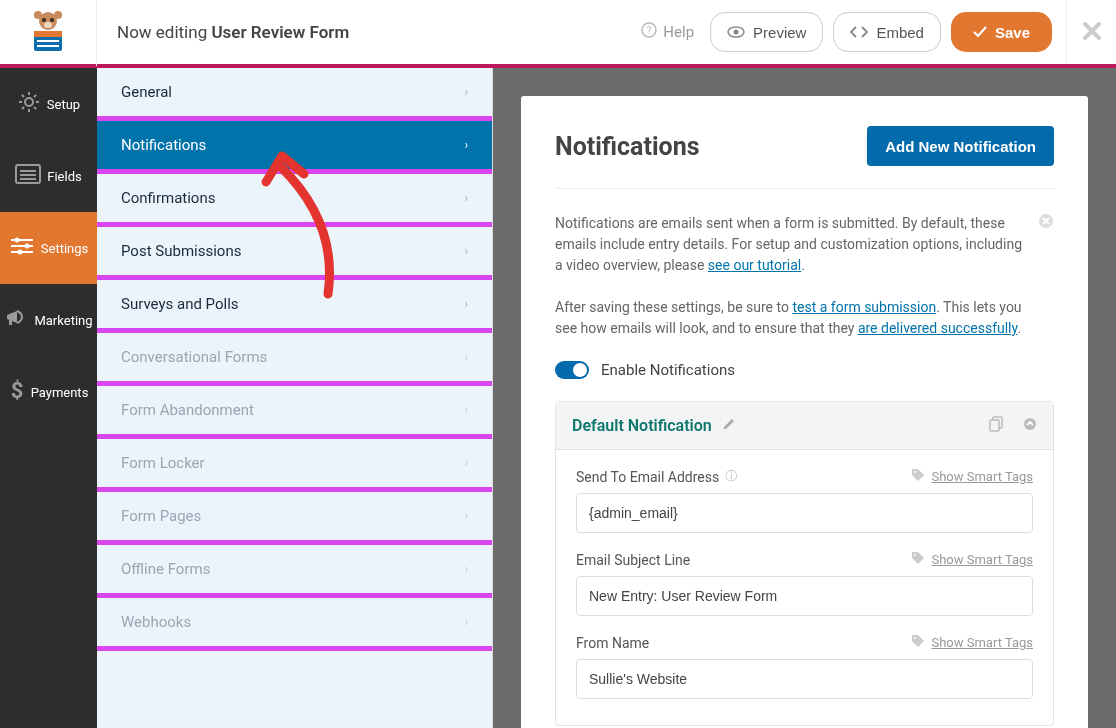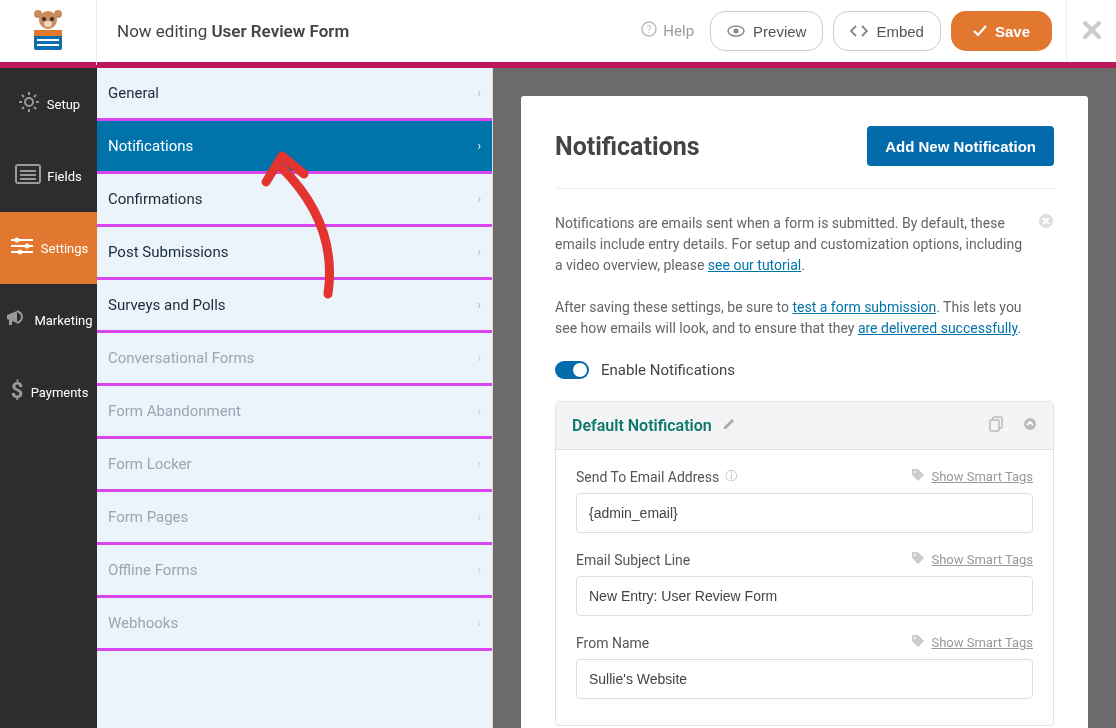--- a/index.html
+++ b/index.html
@@ -1,19 +1,19 @@
 <!DOCTYPE html>
 <html><head>
 <meta charset="utf-8">
 <style>
 * { box-sizing: border-box; margin: 0; padding: 0; }
 body { font-family: -apple-system, BlinkMacSystemFont, "Segoe UI", Roboto, Helvetica, Arial, sans-serif; font-size: 14px; color: #444; background: #fff; width: 1116px; height: 728px; overflow: hidden; position: relative; }
 
 
-.topbar { display: flex; align-items: center; height: 68px; border-bottom: 6px solid #be185d; }
+.topbar { display: flex; align-items: center; height: 68px; border-bottom: 4px solid #be185d; }
 .logo-box { width: 97px; height: 68px; display: flex; align-items: center; justify-content: center; border-right: 1px solid #eee; }
 .editing { flex: 1; padding-left: 20px; color: #444; font-size: 17px; }
 .editing strong { font-weight: 600; }
 .top-actions { display: flex; align-items: center; gap: 10px; padding-right: 14px; height: 100%; }
 .help-link { color: #999; font-size: 15px; display: flex; align-items: center; gap: 6px; margin-right: 6px; cursor: pointer; }
 .btn { display: inline-flex; align-items: center; gap: 8px; height: 40px; padding: 0 16px; border-radius: 15px; font-size: 15px; cursor: pointer; }
 .btn-outline { border: 1px solid #ccc; color: #555; background: #fff; }
 .btn-save { background: #e27730; color: #fff; border: none; font-weight: 600; padding: 0 22px; }
 .close-x { width: 50px; color: #ccc; font-size: 26px; display: flex; align-items: center; justify-content: center; border-left: 1px solid #eee; height: 100%; cursor: pointer; }
 
@@ -21,21 +21,21 @@
 
 
 .sidenav { width: 97px; background: #2d2d2d; display: flex; flex-direction: column; }
 .sidenav-item { height: 72px; display: flex; flex-direction: row; align-items: center; justify-content: center; gap: 6px; color: #fff; font-size: 13px; cursor: pointer; }
 .sidenav-item.active { background: #e27730; }
 .sidenav-item .ic { font-size: 22px; color: #9a9a9a; }
 .sidenav-item.active .ic { color: #fff; }
 
 
 .submenu { width: 396px; background: #ebf3fb; border-right: 1px solid #ddd; overflow-y: auto; }
-.submenu-item { height: 53px; display: flex; align-items: center; justify-content: space-between; padding: 0 11px; border-bottom: 3px solid #d946ef; color: #1a2b3c; font-size: 15px; cursor: pointer; }
+.submenu-item { height: 53px; display: flex; align-items: center; justify-content: space-between; padding: 0 24px; border-bottom: 5px solid #d946ef; color: #1a2b3c; font-size: 15px; cursor: pointer; }
 .submenu-item.active { background: #0073aa; color: #fff; }
 .submenu-item.muted { color: #9aa6b2; text-align: center; }
 .chev { color: #b0b0b0; font-size: 12px; }
 .submenu-item.active .chev { color: #fff; }
 .submenu-item.muted .chev { color: #c8c8c8; }
 
 
 .panel-wrap { flex: 1; background: #6b6b6b; padding: 28px; overflow: auto; }
 .panel { background: #fff; border-radius: 3px; padding: 30px 34px; min-height: 100%; }
 .panel-hdr { display: flex; align-items: center; justify-content: space-between; border-bottom: 1px solid #eee; padding-bottom: 22px; margin-bottom: 24px; }

